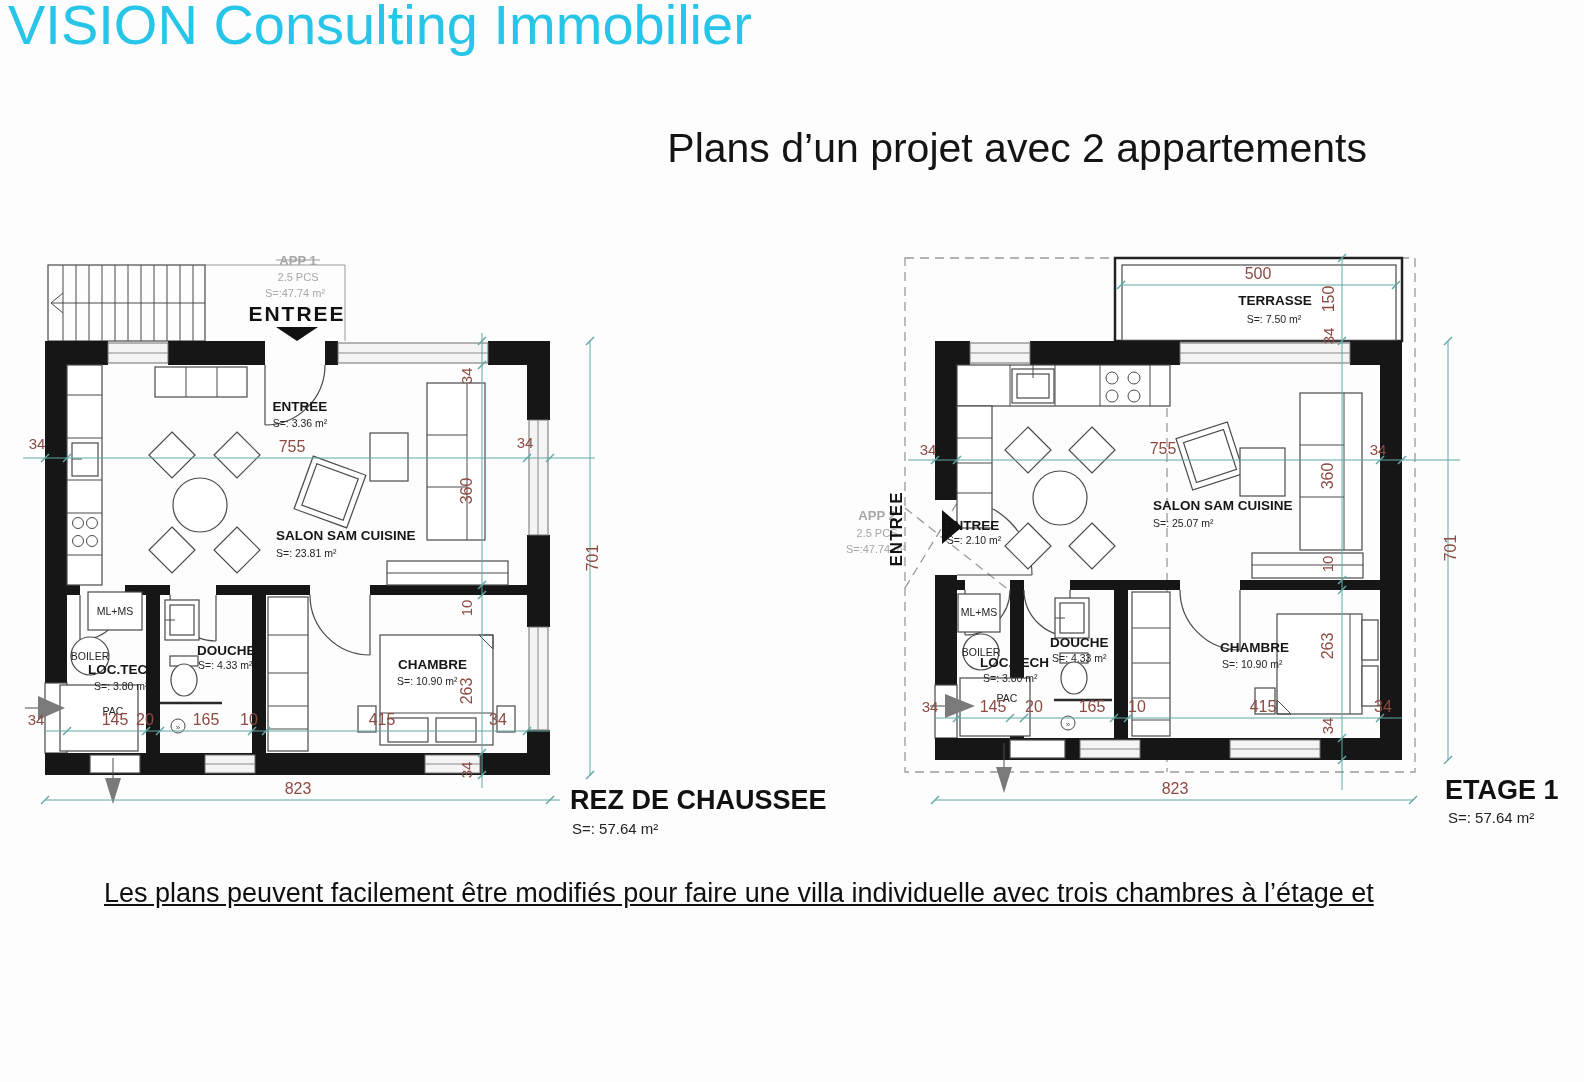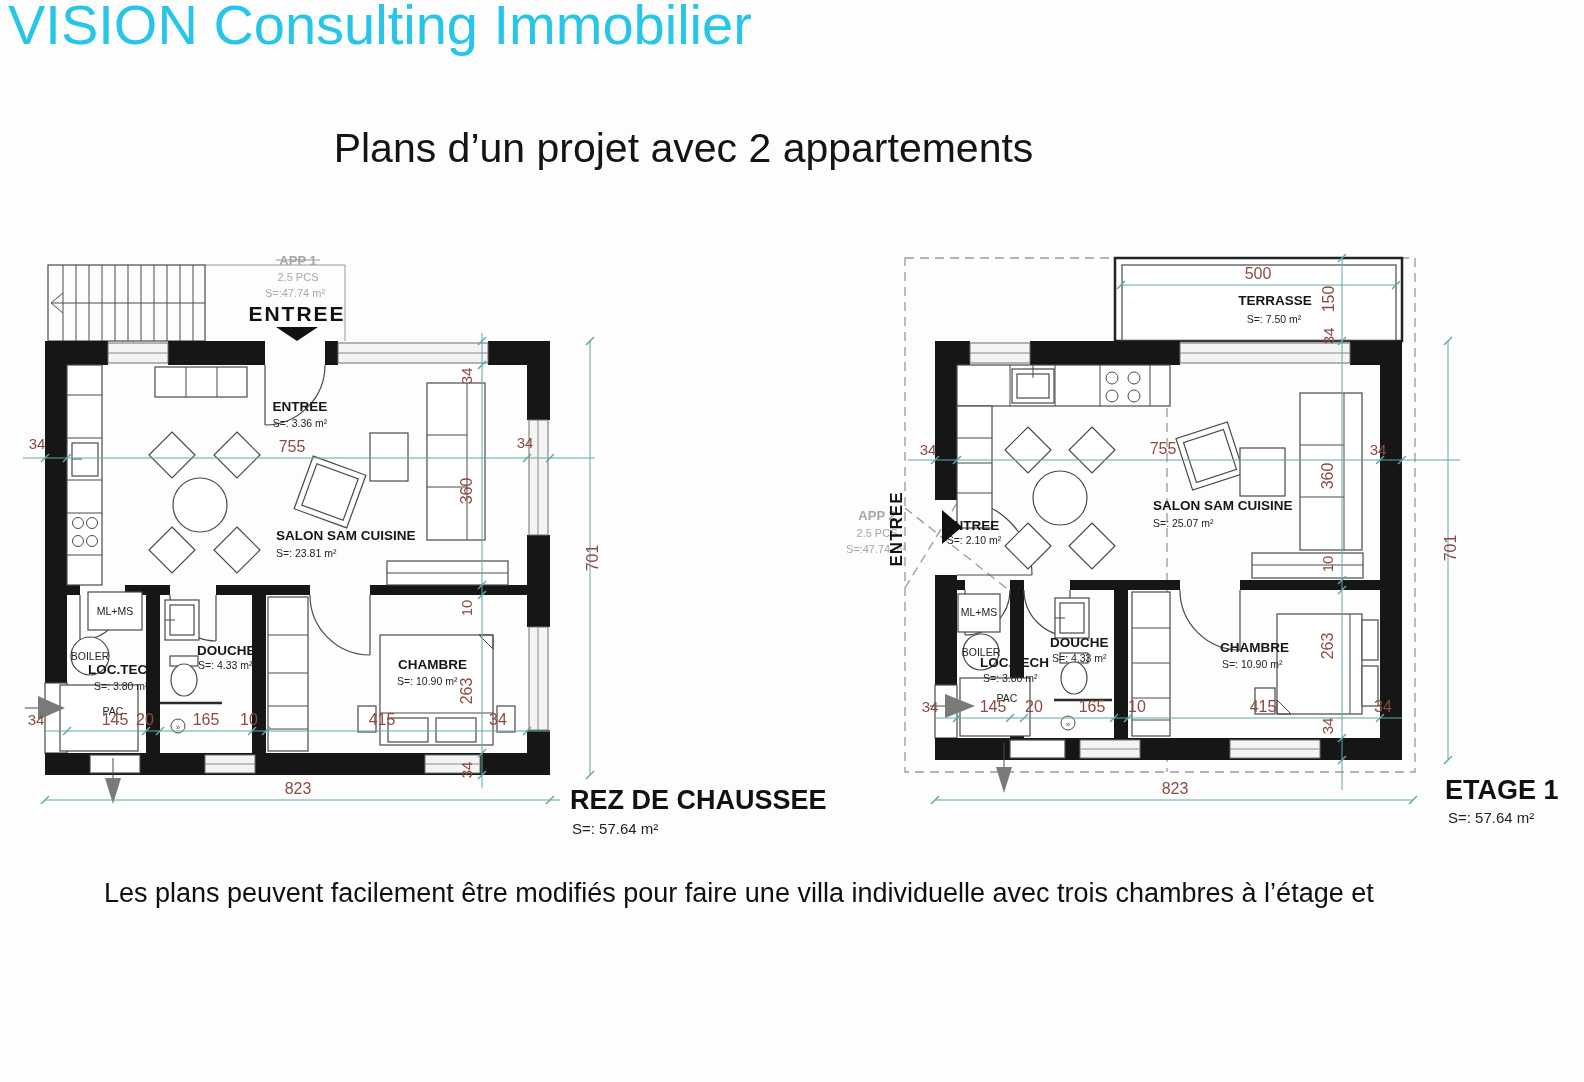--- a/index.html
+++ b/index.html
@@ -1,22 +1,22 @@
 <!DOCTYPE html>
 <html><head>
 <meta charset="utf-8">
 <style>
   html,body{margin:0;padding:0;background:#fdfdfd;}
   .page{position:relative;width:1584px;height:1082px;background:#fdfdfd;overflow:hidden;
         font-family:"Liberation Sans",sans-serif;}
   .brand{position:absolute;left:8px;top:-8px;font-size:56px;font-weight:400;
          color:#27c5e8;letter-spacing:0px;}
-  .page-title{position:absolute;left:0;top:125px;width:1367px;text-align:center;
+  .page-title{position:absolute;left:0;top:125px;width:1367px;text-align:right;
          font-size:41px;color:#141414;}
-  .footer{position:absolute;left:104px;top:870px;font-size:27px;color:#0f0f0f;line-height:47px;}
+  .footer{position:absolute;left:104px;top:870px;font-size:27px;color:#0f0f0f;line-height:47px;text-decoration:underline;}
   svg{position:absolute;overflow:visible;}
   .svg-left{left:20px;top:248px;}
   .svg-right{left:850px;top:248px;}
   
   .wall{fill:#161616;stroke:none;}
   .thin{fill:none;stroke:#4a4a4a;stroke-width:1.2;}
   .thinw{fill:#ffffff;stroke:#4a4a4a;stroke-width:1.2;}
   .furn{fill:#ffffff;stroke:#4a4a4a;stroke-width:1.2;}
   .fline{stroke:#4a4a4a;stroke-width:1;fill:none;}
   .win{fill:#f4f4f4;stroke:#6f6f6f;stroke-width:1;}

